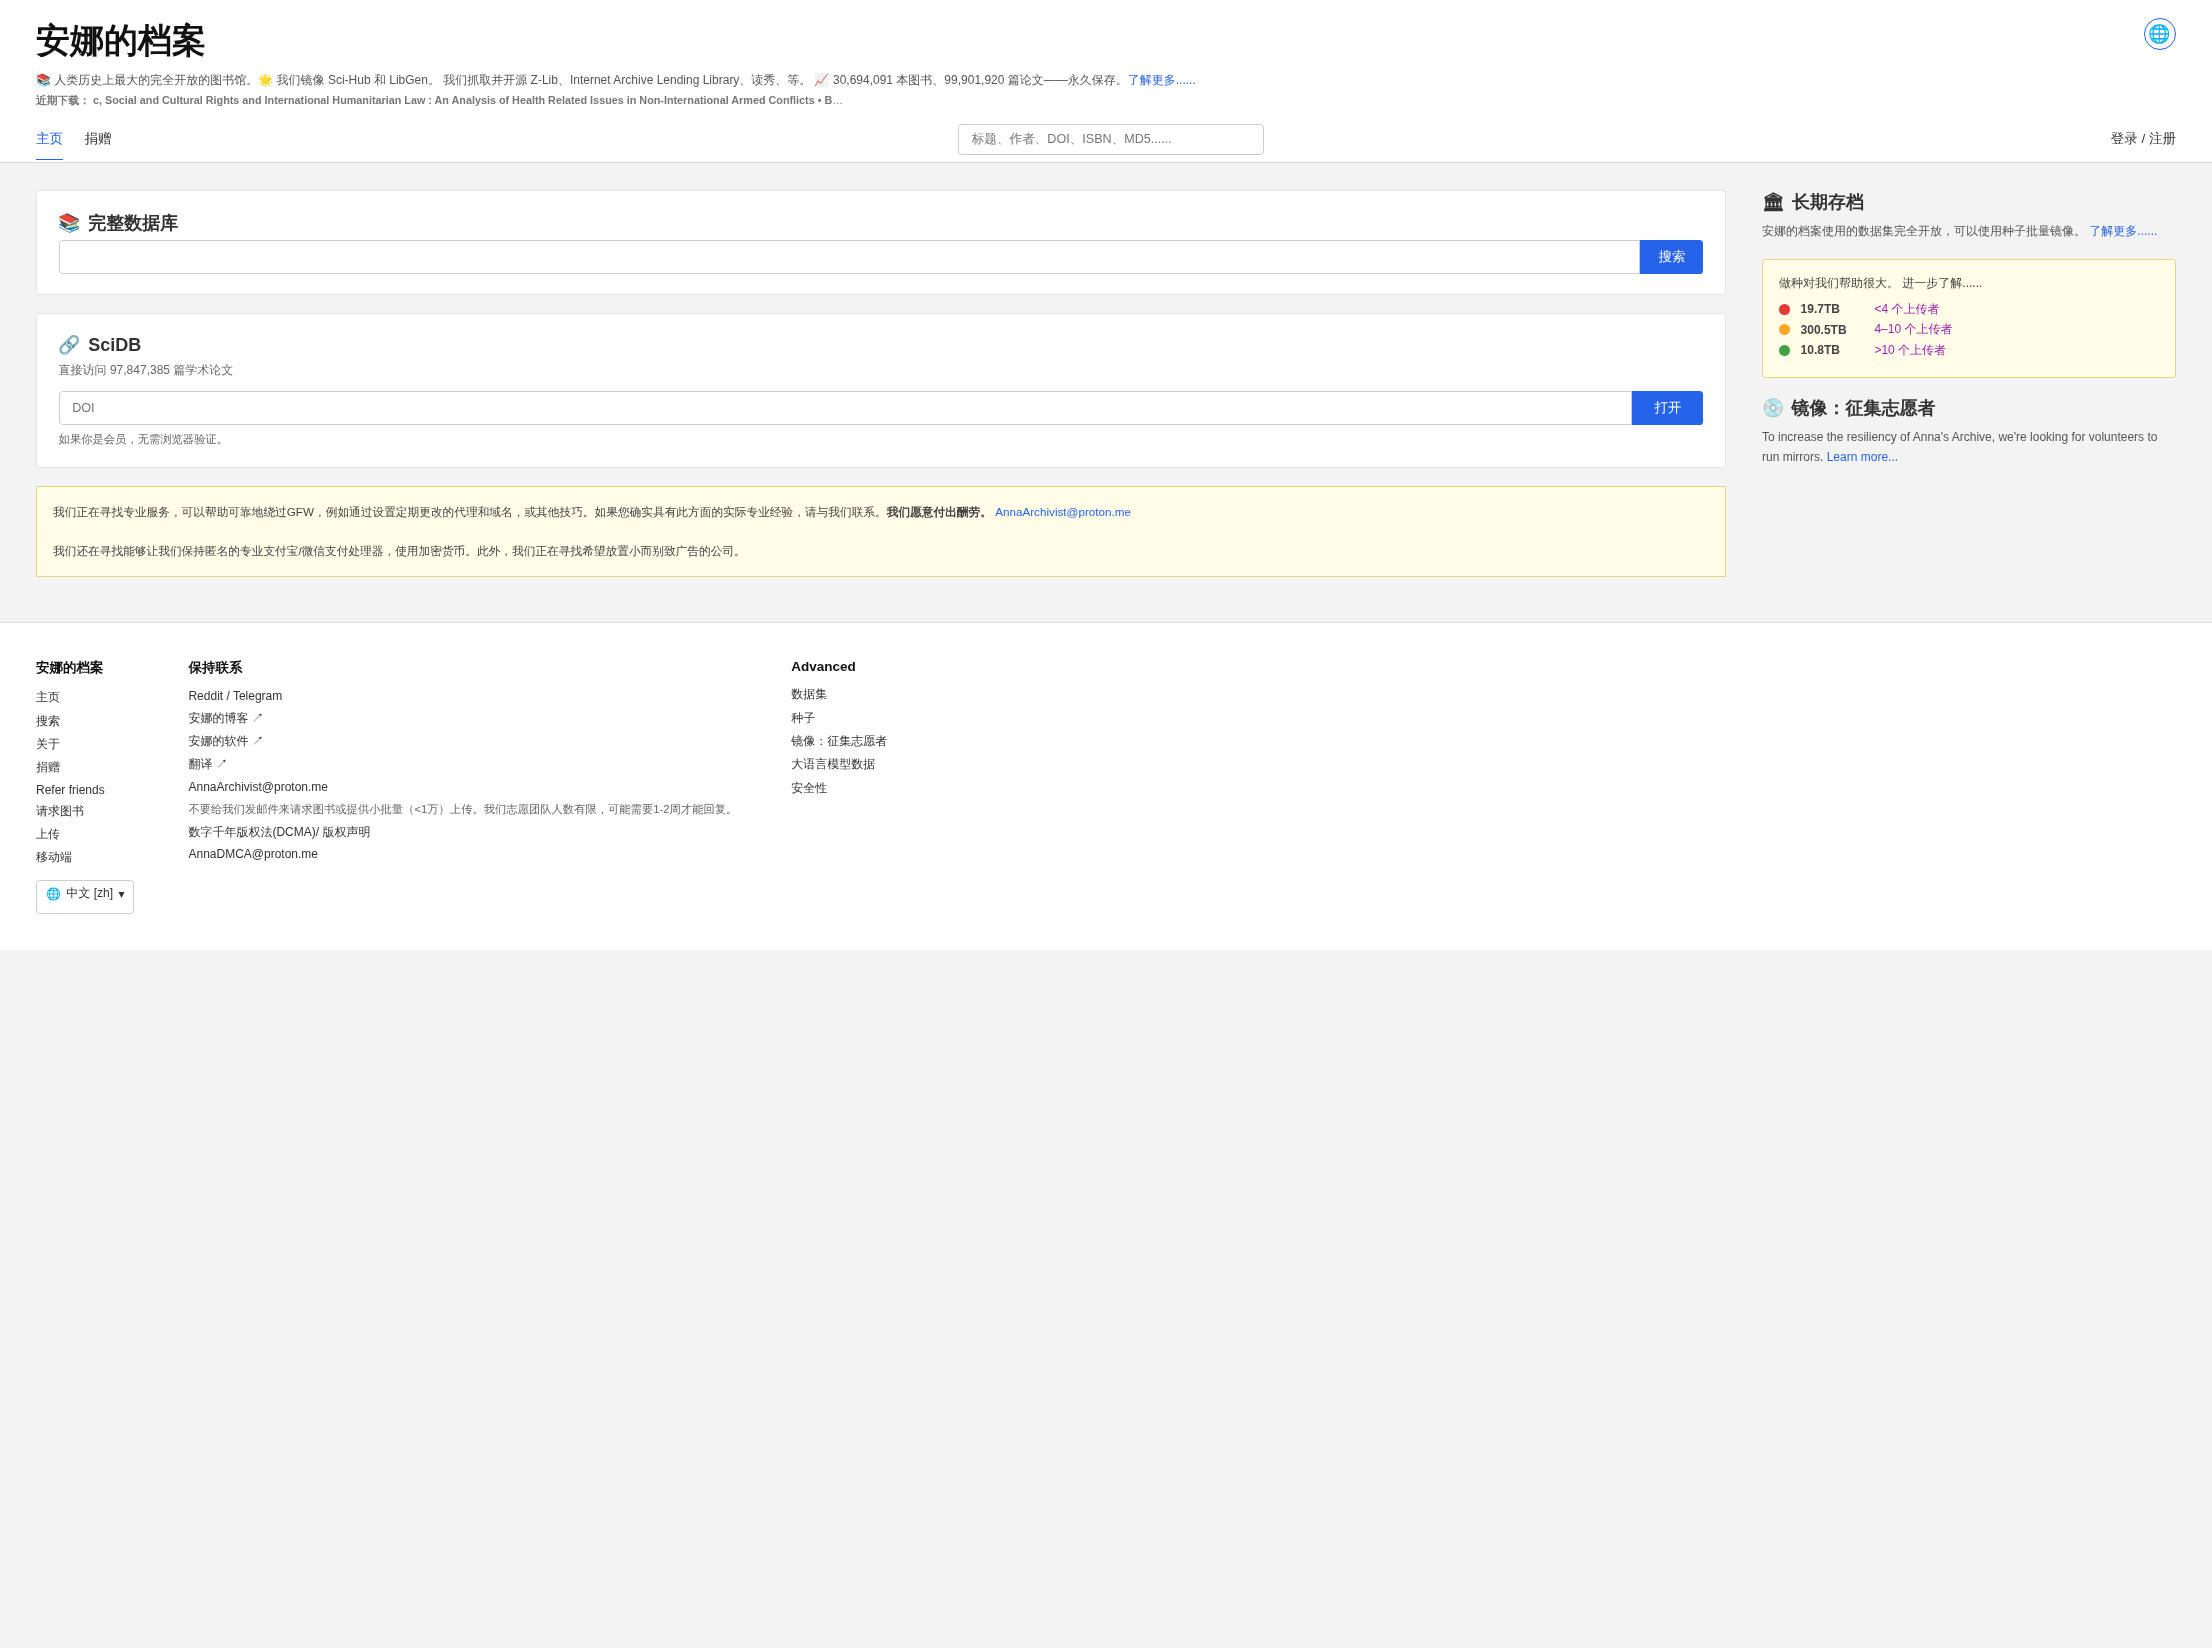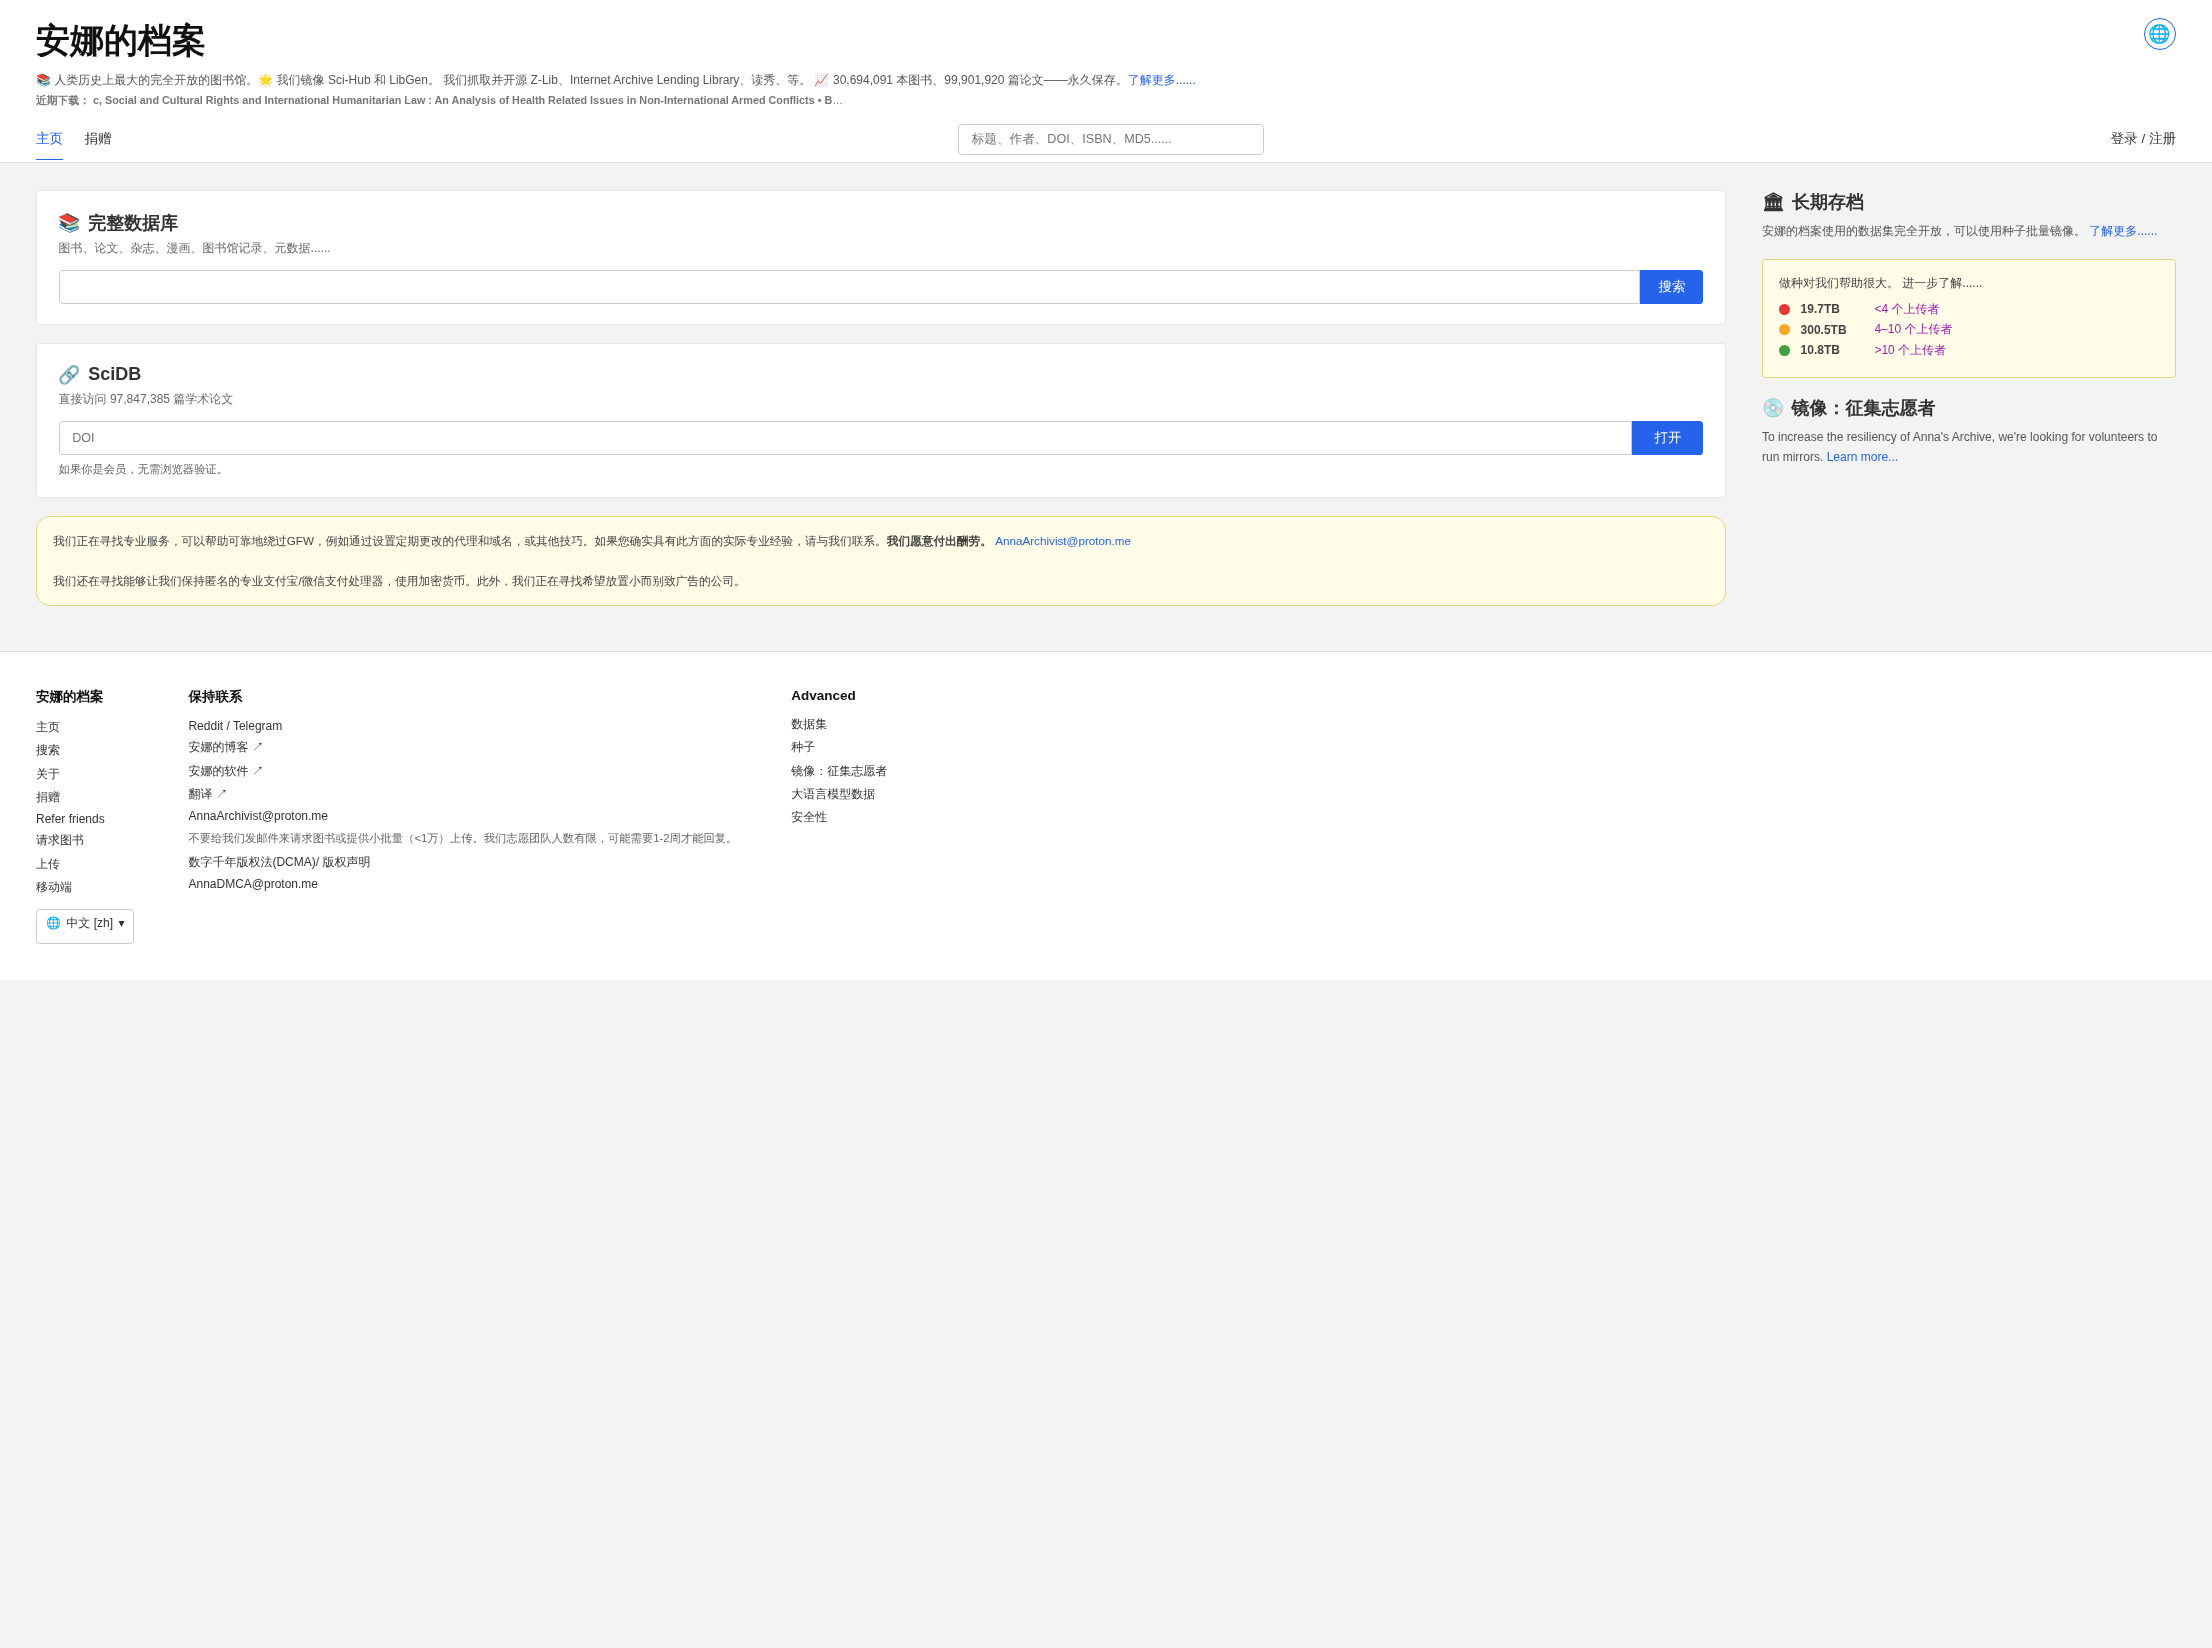--- a/index.html
+++ b/index.html
@@ -32,21 +32,21 @@
     
     .search-row { display: flex; gap: 0; }
     .search-input { flex: 1; padding: 8px 12.6px; border: 0.9px solid #ccc; border-radius: 3.6px 0 0 3.6px; font-size: 12.6px; }
     .search-btn { background: #2563eb; color: #fff; border: none; padding: 8px 18px; font-size: 13.5px; border-radius: 0 3.6px 3.6px 0; cursor: pointer; }
     
     .doi-row { display: flex; gap: 0; margin-bottom: 7.2px; }
     .doi-input { flex: 1; padding: 8px 12.6px; border: 0.9px solid #ccc; border-radius: 3.6px 0 0 3.6px; font-size: 12.6px; color: #0f766e; }
     .open-btn { background: #2563eb; color: #fff; border: none; padding: 8px 22px; font-size: 13.5px; border-radius: 0 3.6px 3.6px 0; cursor: pointer; }
     .member-note { font-size: 11.3px; color: #666; }
 
-    .yellow-box { background: #fffde7; border: 0.9px solid #e0d97a; border-radius: 14px; padding: 14.4px 16px; margin-bottom: 18px; font-size: 11.7px; color: #444; line-height: 1.7; }
+    .yellow-box { background: #fffde7; border: 0.9px solid #e0d97a; border-radius: 1px; padding: 14.4px 16px; margin-bottom: 18px; font-size: 11.7px; color: #444; line-height: 1.7; }
     .yellow-box a { color: #2563eb; }
     .yellow-box strong { font-weight: 600; }
 
     .archive-section { margin-bottom: 18px; }
     .archive-title { font-size: 18px; font-weight: bold; display: flex; align-items: center; gap: 7.2px; margin-bottom: 7.2px; }
     .archive-desc { font-size: 12px; color: #555; line-height: 1.7; }
     .archive-desc a { color: #2563eb; }
 
     .seed-box { background: #fffde7; border: 0.9px solid #e0d97a; border-radius: 3.6px; padding: 14.4px 16px; margin-bottom: 18px; font-size: 12px; color: #444; }
     .seed-box .seed-intro { margin-bottom: 9px; }
@@ -102,21 +102,20 @@
   </div>
 </div>
 
 <div class="main-content">
   <div class="left-col">
     <div class="section-card">
       <div class="section-title">
         <span>📚</span>
         <span>完整数据库</span>
       </div>
-      <div class="section-desc">图书、论文、杂志、漫画、图书馆记录、元数据......</div>
       <div class="search-row">
         <input class="search-input" type="text" style="">
         <button class="search-btn">搜索</button>
       </div>
     </div>
 
     <div class="section-card">
       <div class="section-title">
         <span>🔗</span>
         <span>SciDB</span>

